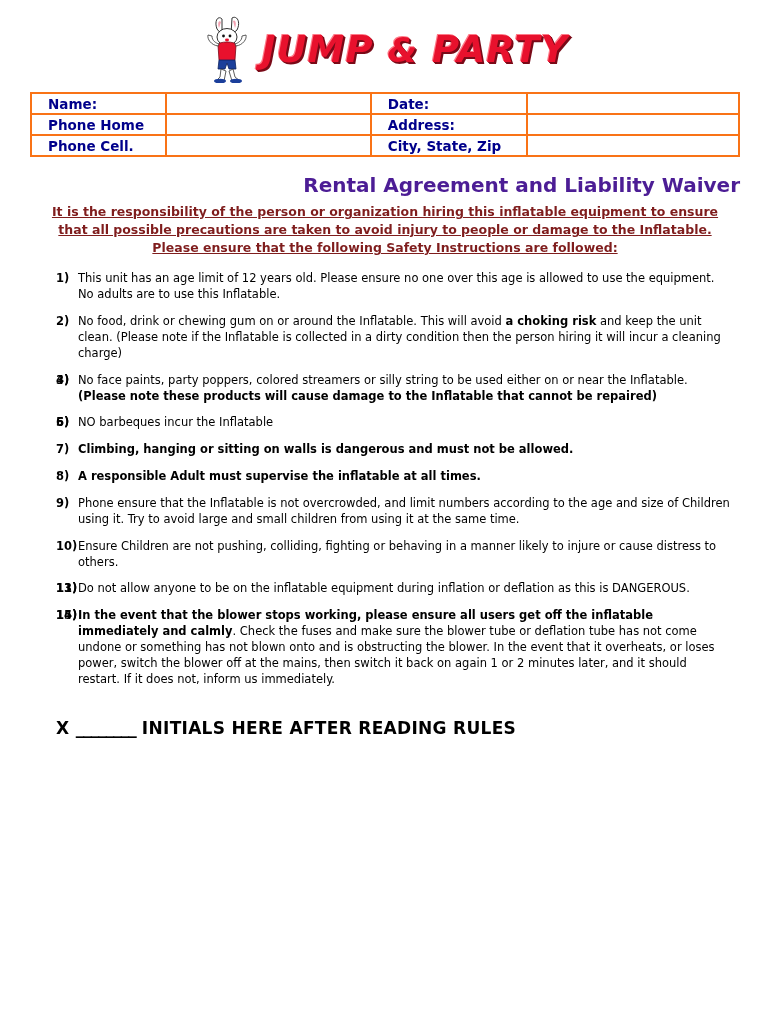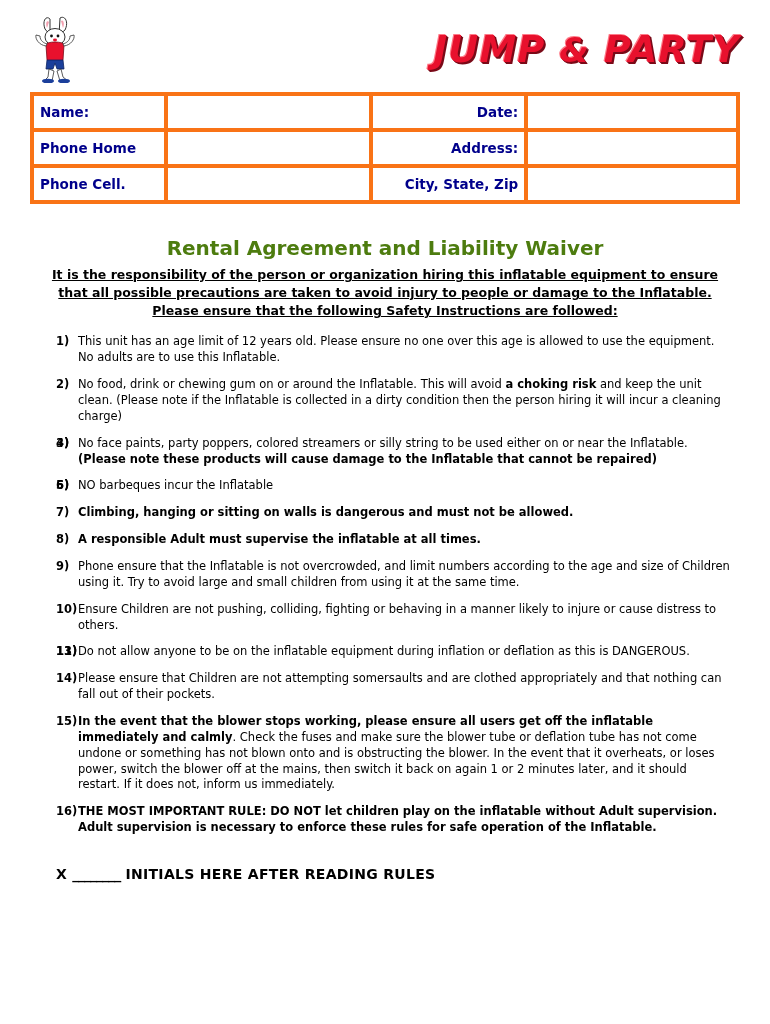--- a/index.html
+++ b/index.html
@@ -17,21 +17,21 @@
     width: 770px;
     height: 1024px;
     padding: 10px 30px 0 30px;
     position: relative;
   }
 
   
   .logo-row {
     display: flex;
     align-items: center;
-    justify-content: space-between;
+    justify-content: center;
     height: 78px;
     gap: 6px;
   }
   .mascot {
     position: relative;
     width: 54px;
     height: 68px;
   }
   .logo-text {
     font-family: "DejaVu Sans", sans-serif;
@@ -49,48 +49,48 @@
   .logo-amp { font-size: 34px; }
 
   
   table.info {
     width: 100%;
     border-collapse: collapse;
     margin-top: 4px;
     table-layout: fixed;
   }
   table.info td {
-    border: 4px solid #f97316;
-    height: 36px;
-    padding: 1px 6px;
+    border: 2px solid #f97316;
+    height: 21px;
+    padding: 1px 16px;
     font-size: 13.5px;
     font-weight: bold;
     color: #00008b;
     vertical-align: middle;
   }
   table.info td.value { font-weight: normal; color:#000; }
   .c1 { width: 19%; }
   .c2 { width: 29%; }
-  .c3 { width: 22%; text-align: right; }
+  .c3 { width: 22%; }
   .c4 { width: 30%; }
 
   
   h1.title {
-    text-align: center;
+    text-align: right;
     font-size: 20px;
     font-weight: bold;
-    color: #4d7c0f;
-    margin: 32px 0 6px 0;
+    color: #4c1d95;
+    margin: 16px 0 6px 0;
     font-family: "DejaVu Sans", sans-serif;
   }
   .lead {
     text-align: center;
     font-size: 12.5px;
     font-weight: bold;
-    color: #000000;
+    color: #7f1d1d;
     text-decoration: underline;
     line-height: 1.45;
     margin: 0 18px 14px 18px;
   }
 
   
   ol.rules {
     list-style: none;
     margin: 0;
     padding: 0 8px 0 26px;
@@ -109,21 +109,21 @@
     top: 0;
     font-weight: bold;
     font-size: 11.5px;
   }
   ol.rules li.bold .txt { font-weight: bold; }
   .txt b { font-weight: bold; }
 
   
   .initials {
     margin: 30px 0 0 26px;
-    font-size: 14px;
+    font-size: 17px;
     font-weight: bold;
     letter-spacing: 0.3px;
   }
   .initials .blank { letter-spacing: -1px; }
 </style>
 </head>
 <body>
 
 <div class="page">
 
@@ -194,23 +194,22 @@
       <li><span class="num">3)</span></li>
       <li><span class="num">4)</span><span class="txt">No face paints, party poppers, colored streamers or silly string to be used either on or near the Inflatable. <b>(Please note these products will cause damage to the Inflatable that cannot be repaired)</b></span></li>
       <li><span class="num">5)</span></li>
       <li><span class="num">6)</span><span class="txt">NO barbeques incur the Inflatable</span></li>
       <li class="bold"><span class="num">7)</span><span class="txt">Climbing, hanging or sitting on walls is dangerous and must not be allowed.</span></li>
       <li class="bold"><span class="num">8)</span><span class="txt">A responsible Adult must supervise the inflatable at all times.</span></li>
       <li><span class="num">9)</span><span class="txt">Phone ensure that the Inflatable is not overcrowded, and limit numbers according to the age and size of Children using it. Try to avoid large and small children from using it at the same time.</span></li>
       <li><span class="num">10)</span><span class="txt">Ensure Children are not pushing, colliding, fighting or behaving in a manner likely to injure or cause distress to others.</span></li>
       <li class="bold"><span class="num">11)</span></li>
       <li><span class="num">13)</span><span class="txt">Do not allow anyone to be on the inflatable equipment during inflation or deflation as this is DANGEROUS.</span></li>
-      <li><span class="num">14)</span><span class="txt">Please ensure that Children are not attempting somersaults and are clothed appropriately and that nothing can fall out of their pockets.</span></li>
+      <li><span class="num">14)</span></li>
       <li><span class="num">15)</span><span class="txt"><b>In the event that the blower stops working, please ensure all users get off the inflatable immediately and calmly</b>. Check the fuses and make sure the blower tube or deflation tube has not come undone or something has not blown onto and is obstructing the blower. In the event that it overheats, or loses power, switch the blower off at the mains, then switch it back on again 1 or 2 minutes later, and it should restart. If it does not, inform us immediately.</span></li>
-      <li class="bold"><span class="num">16)</span><span class="txt">THE MOST IMPORTANT RULE: DO NOT let children play on the inflatable without Adult supervision. Adult supervision is necessary to enforce these rules for safe operation of the Inflatable.</span></li>
     </ol>
 
   <div class="initials">
     <span>X</span>
     <span class="blank">________</span>
     <span>INITIALS HERE AFTER READING RULES</span>
   </div>
 
 </div>
 

